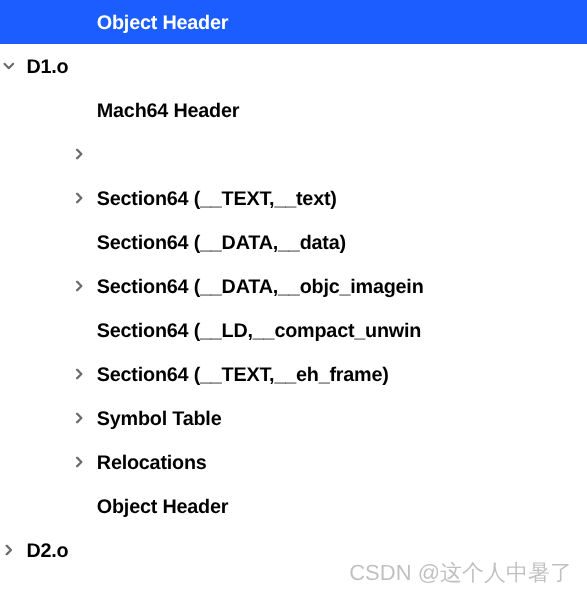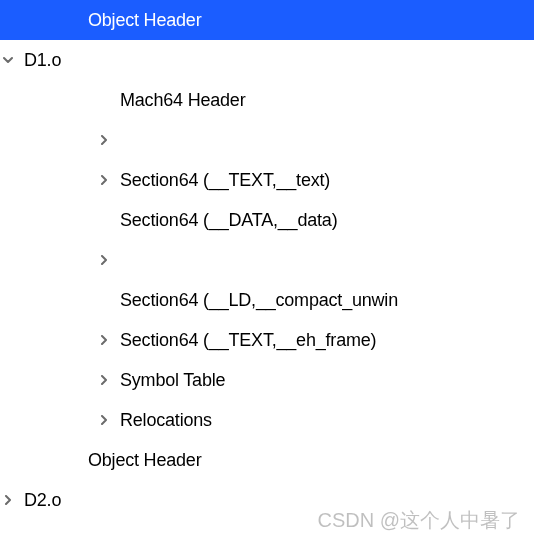--- a/index.html
+++ b/index.html
@@ -40,31 +40,31 @@
     }
     .disclosure svg {
       width: 10px;
       height: 10px;
     }
     .disclosure.empty {
       visibility: hidden;
     }
     .label {
       font-size: 18px;
-      font-weight: 400;
+      font-weight: 700;
       color: #000000;
       letter-spacing: -0.2px;
       text-align: right;
     }
     .row.selected .label {
       color: #ffffff;
     }
     .indent-1 { }
     .indent-2 { padding-left: 64px; }
-    .indent-3 { padding-left: 96px; }
+    .indent-3 { padding-left: 64px; }
     .watermark {
       position: absolute;
       bottom: 8px;
       right: 14px;
       font-size: 20px;
       color: rgba(0,0,0,0.25);
       font-weight: 400;
       pointer-events: none;
     }
     .chev-color { stroke: #6b6b6b; }
@@ -107,20 +107,21 @@
     <div class="row indent-3">
       <span class="disclosure empty"></span>
       <span class="label">Section64 (__DATA,__data)</span>
     </div>
     <div class="row indent-3">
       <span class="disclosure">
         <svg viewBox="0 0 10 10">
           <path d="M3 1 L7 5 L3 9" fill="none" class="chev-color" stroke-width="2" stroke-linecap="round" stroke-linejoin="round"></path>
         </svg>
       </span>
+      <span class="label">Section64 (__DATA,__objc_imagein</span>
     </div>
     <div class="row indent-3">
       <span class="disclosure empty"></span>
       <span class="label">Section64 (__LD,__compact_unwin</span>
     </div>
     <div class="row indent-3">
       <span class="disclosure">
         <svg viewBox="0 0 10 10">
           <path d="M3 1 L7 5 L3 9" fill="none" class="chev-color" stroke-width="2" stroke-linecap="round" stroke-linejoin="round"></path>
         </svg>

